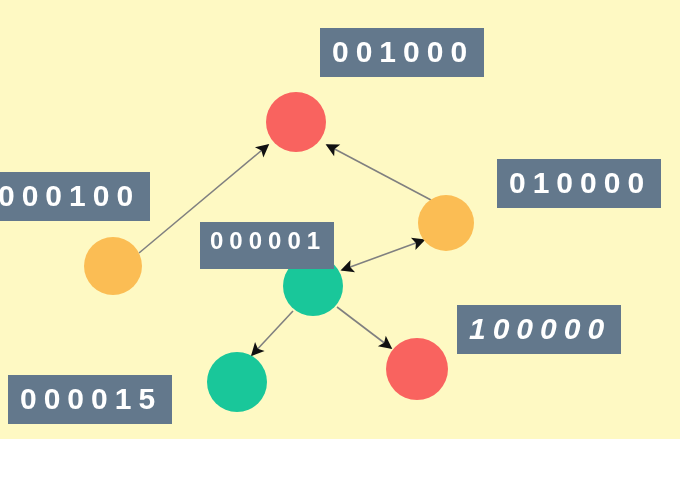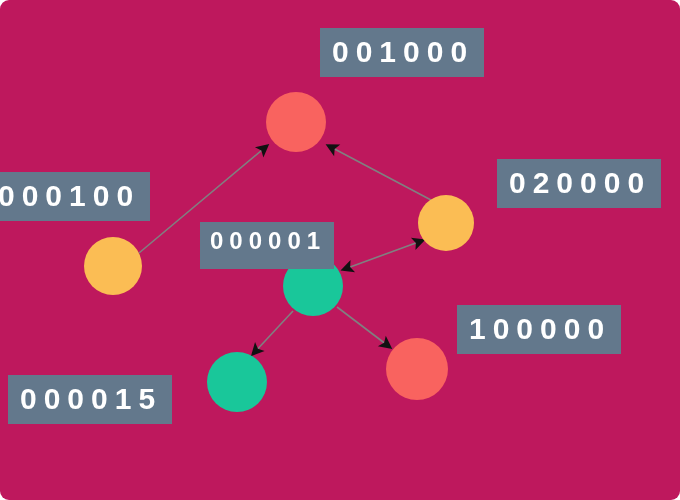--- a/index.html
+++ b/index.html
@@ -3,25 +3,24 @@
 <meta charset="utf-8">
 <style>
   html, body {
     margin: 0;
     padding: 0;
     background: #ffffff;
   }
   #canvas {
     position: relative;
     width: 680px;
-    height: 500px;
-    background: #be185d;
+    height: 439px;
+    background: #fef9c3;
     overflow: hidden;
     font-family: "Liberation Sans", sans-serif;
-    border-radius: 9px;
   }
   #edges {
     position: absolute;
     left: 0;
     top: 0;
     width: 680px;
     height: 500px;
   }
   .node {
     position: absolute;
@@ -74,23 +73,23 @@
   <div class="node" style="left:418px; top:195px; width:56px; height:56px; background:#fbbd54;"></div>
 
   <div class="node" style="left:283px; top:256px; width:60px; height:60px; background:#19c79a;"></div>
 
   <div class="node" style="left:207px; top:352px; width:60px; height:60px; background:#19c79a;"></div>
 
   <div class="node" style="left:386px; top:338px; width:62px; height:62px; background:#f9635f;"></div>
 
   <div class="label" style="left:320px; top:28px;">001000</div>
 
-  <div class="label" style="left:497px; top:159px;">020000</div>
+  <div class="label" style="left:497px; top:159px;">010000</div>
 
   <div class="label" style="left:-14px; top:172px;">000100</div>
 
   <div class="label" style="left:200px; top:222px; font-size:24px; letter-spacing:6px; padding:7px 8px 16px 10px;">000001</div>
 
-  <div class="label" style="left:457px; top:305px;">100000</div>
+  <div class="label" style="left:457px; top:305px;font-style:italic;">100000</div>
 
   <div class="label" style="left:8px; top:375px;">000015</div>
 
 </div>
 
 </body></html>

